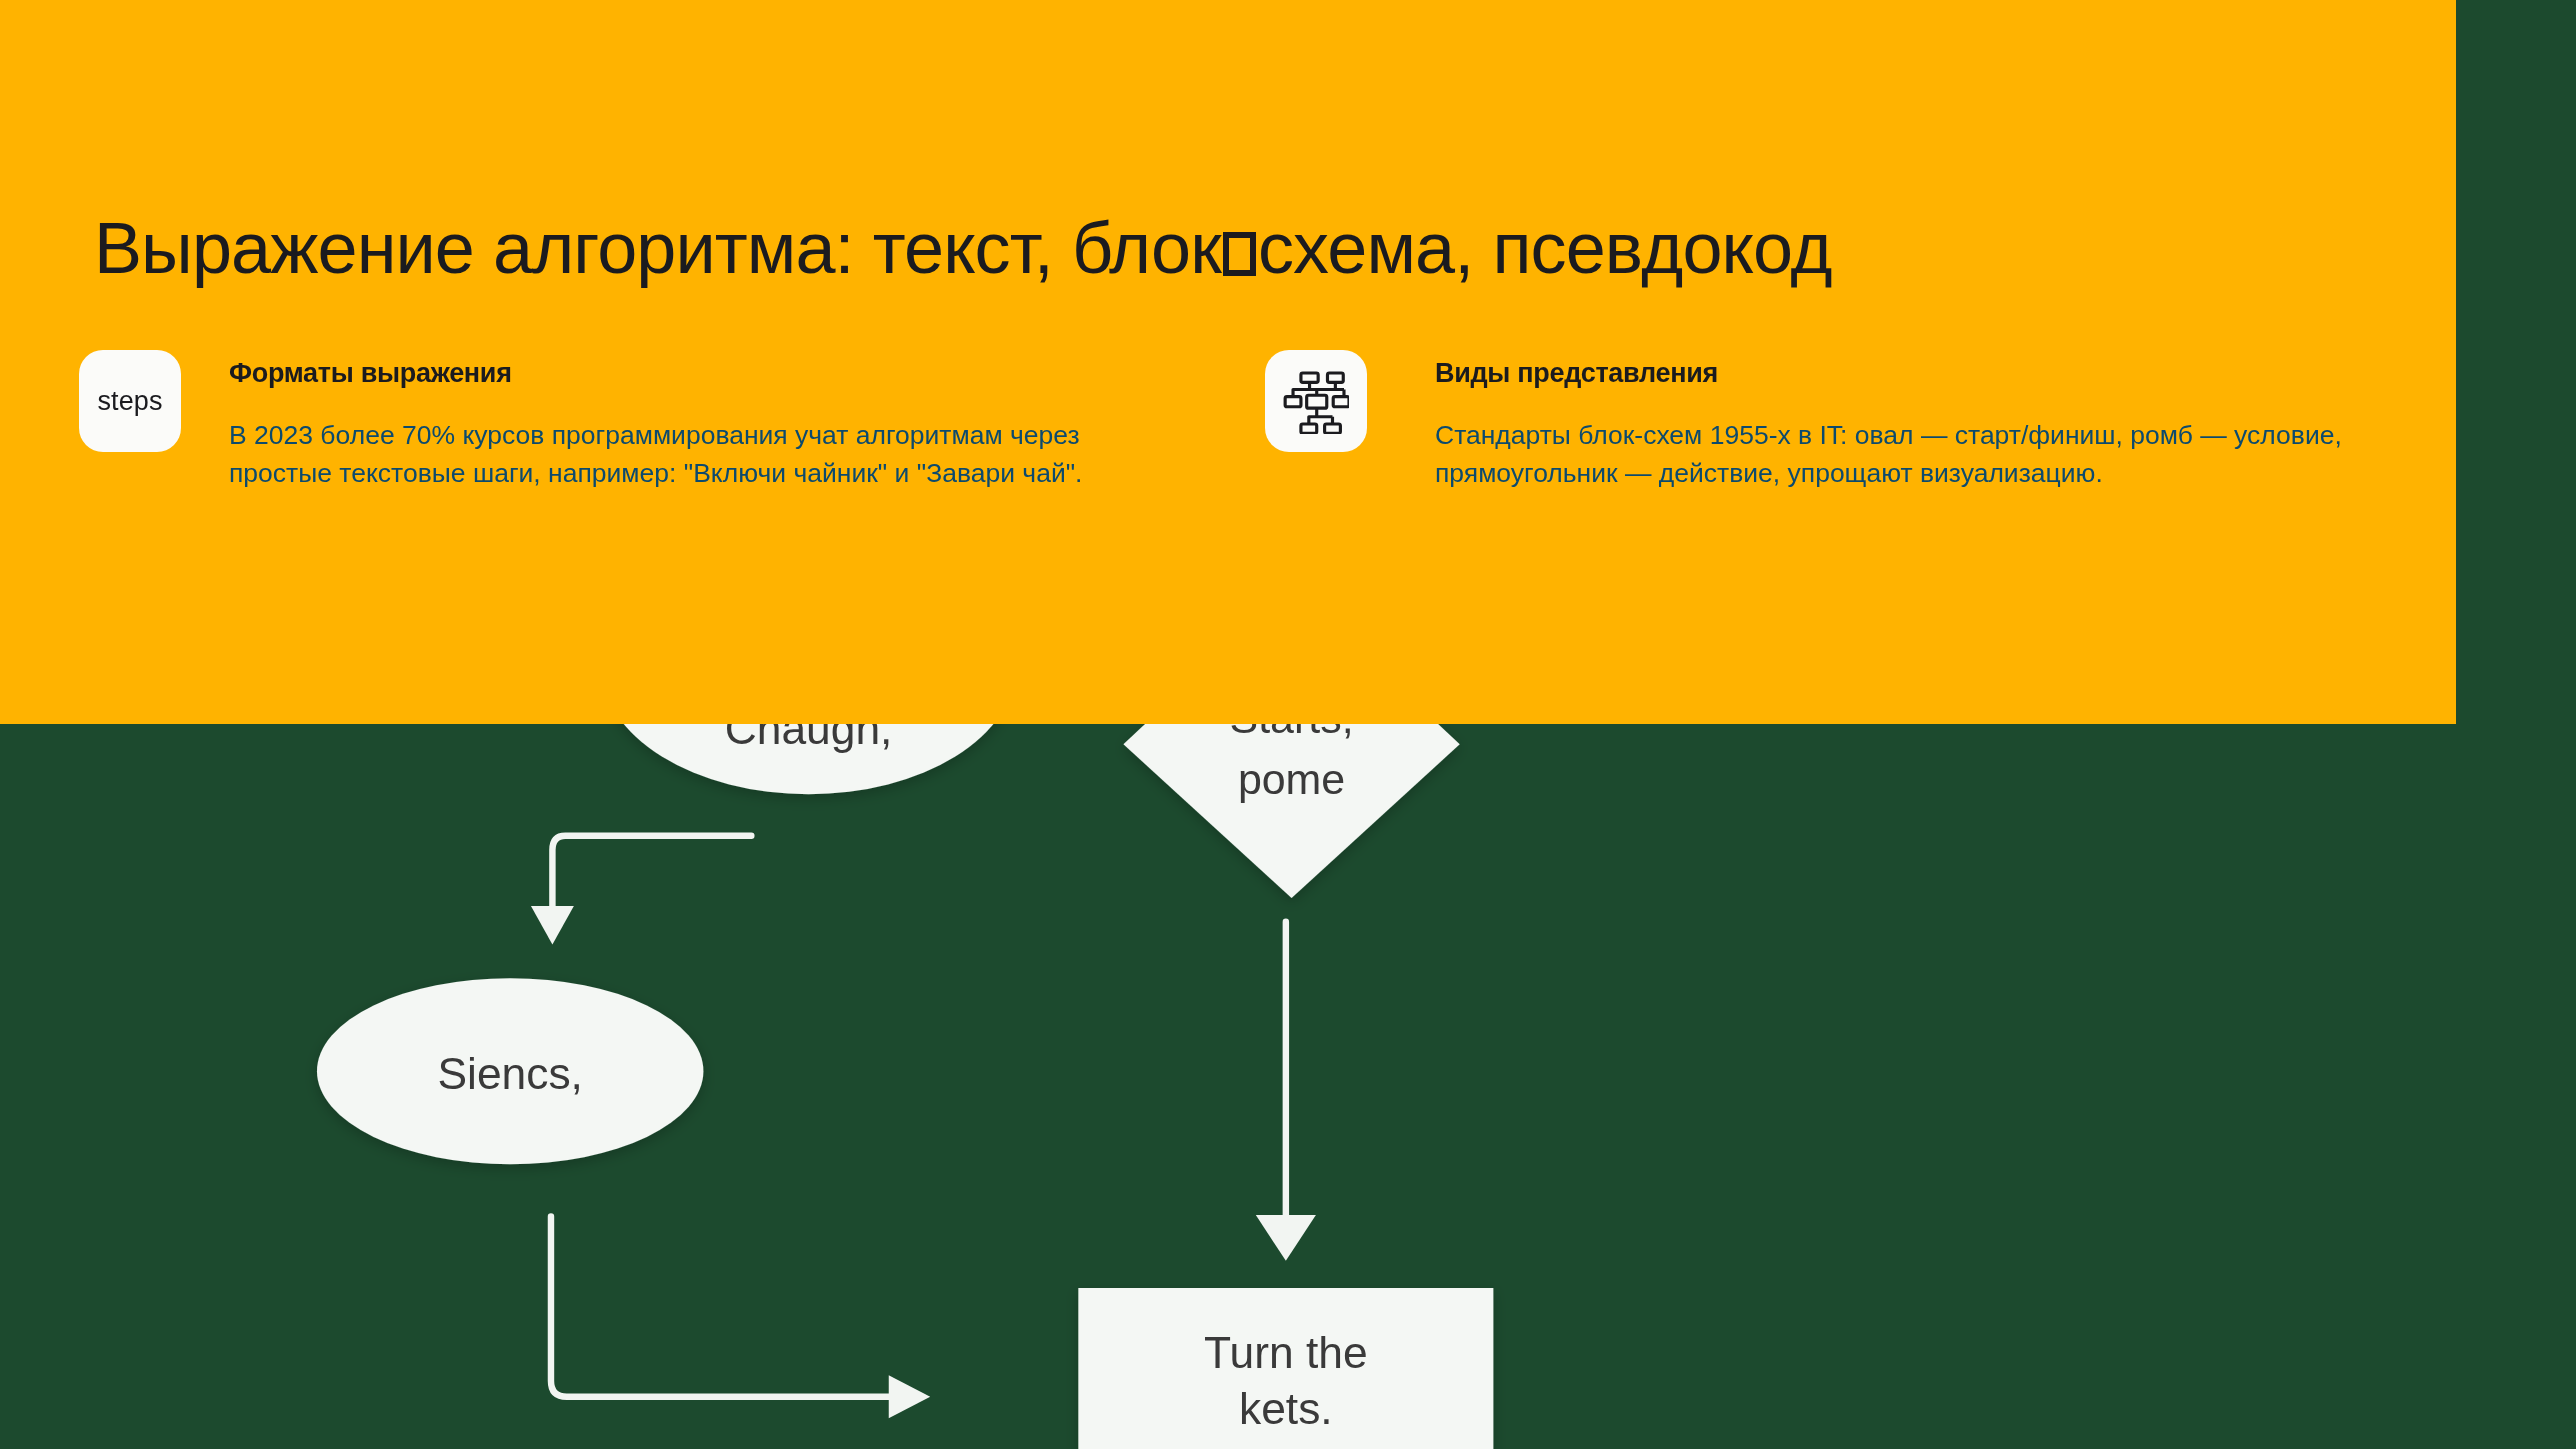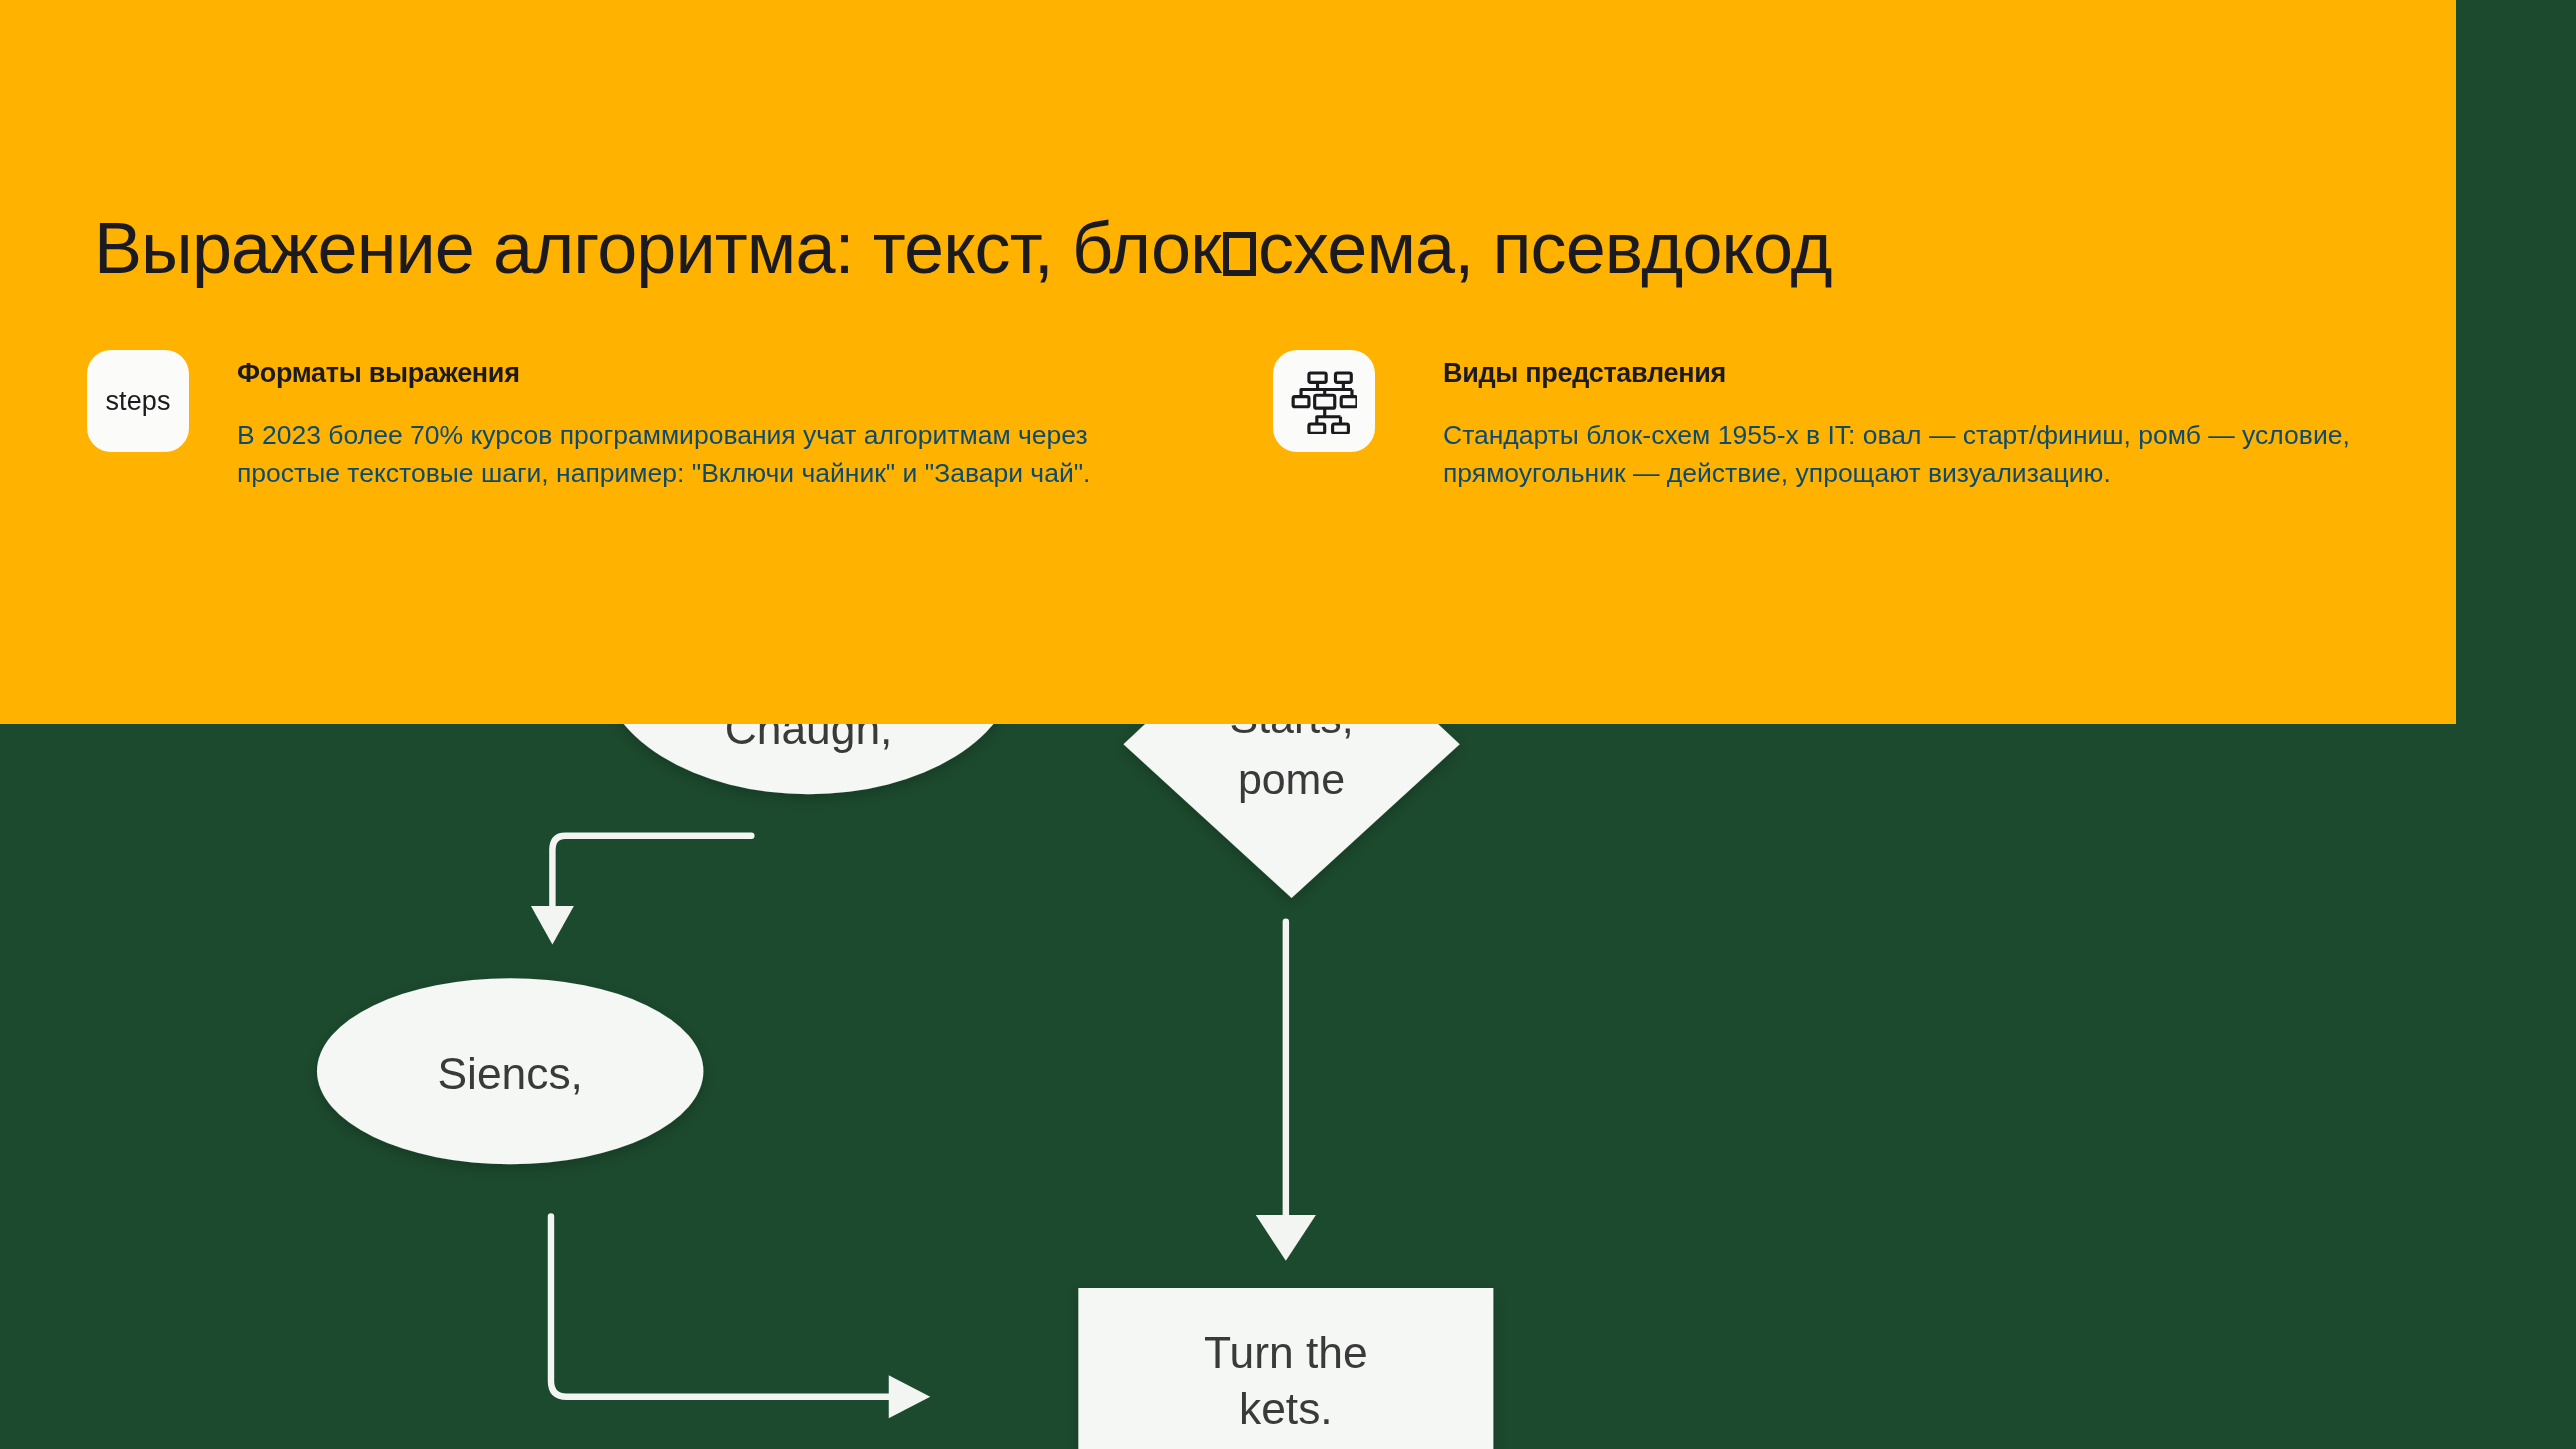--- a/index.html
+++ b/index.html
@@ -70,21 +70,20 @@
   }
 
   
   #columns {
     position: absolute;
     left: 0;
     top: 349px;
     width: 2456px;
     display: flex;
     flex-direction: row;
-    padding-left: 8px;
   }
   .column {
     display: flex;
     flex-direction: row;
     align-items: flex-start;
   }
   .col-left {
     margin-left: 79px;
     width: 1116px;
   }

